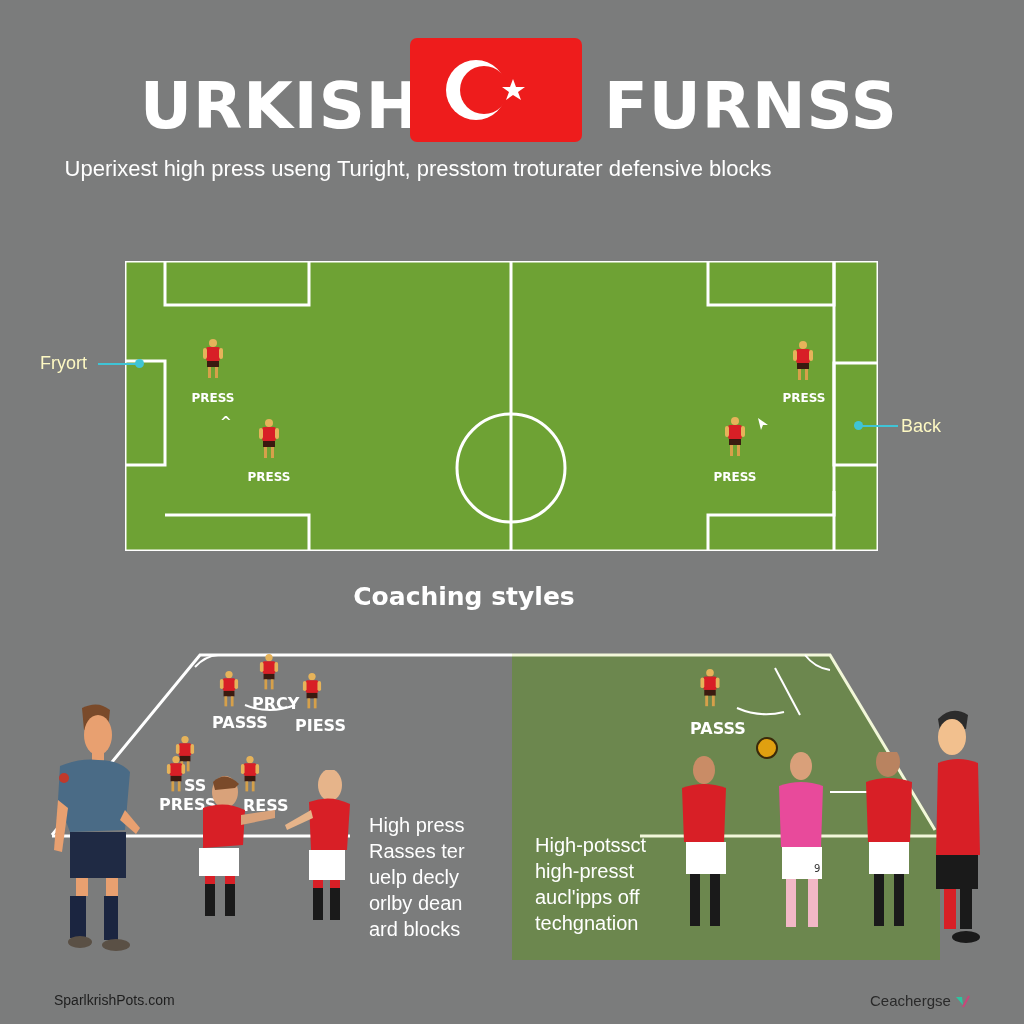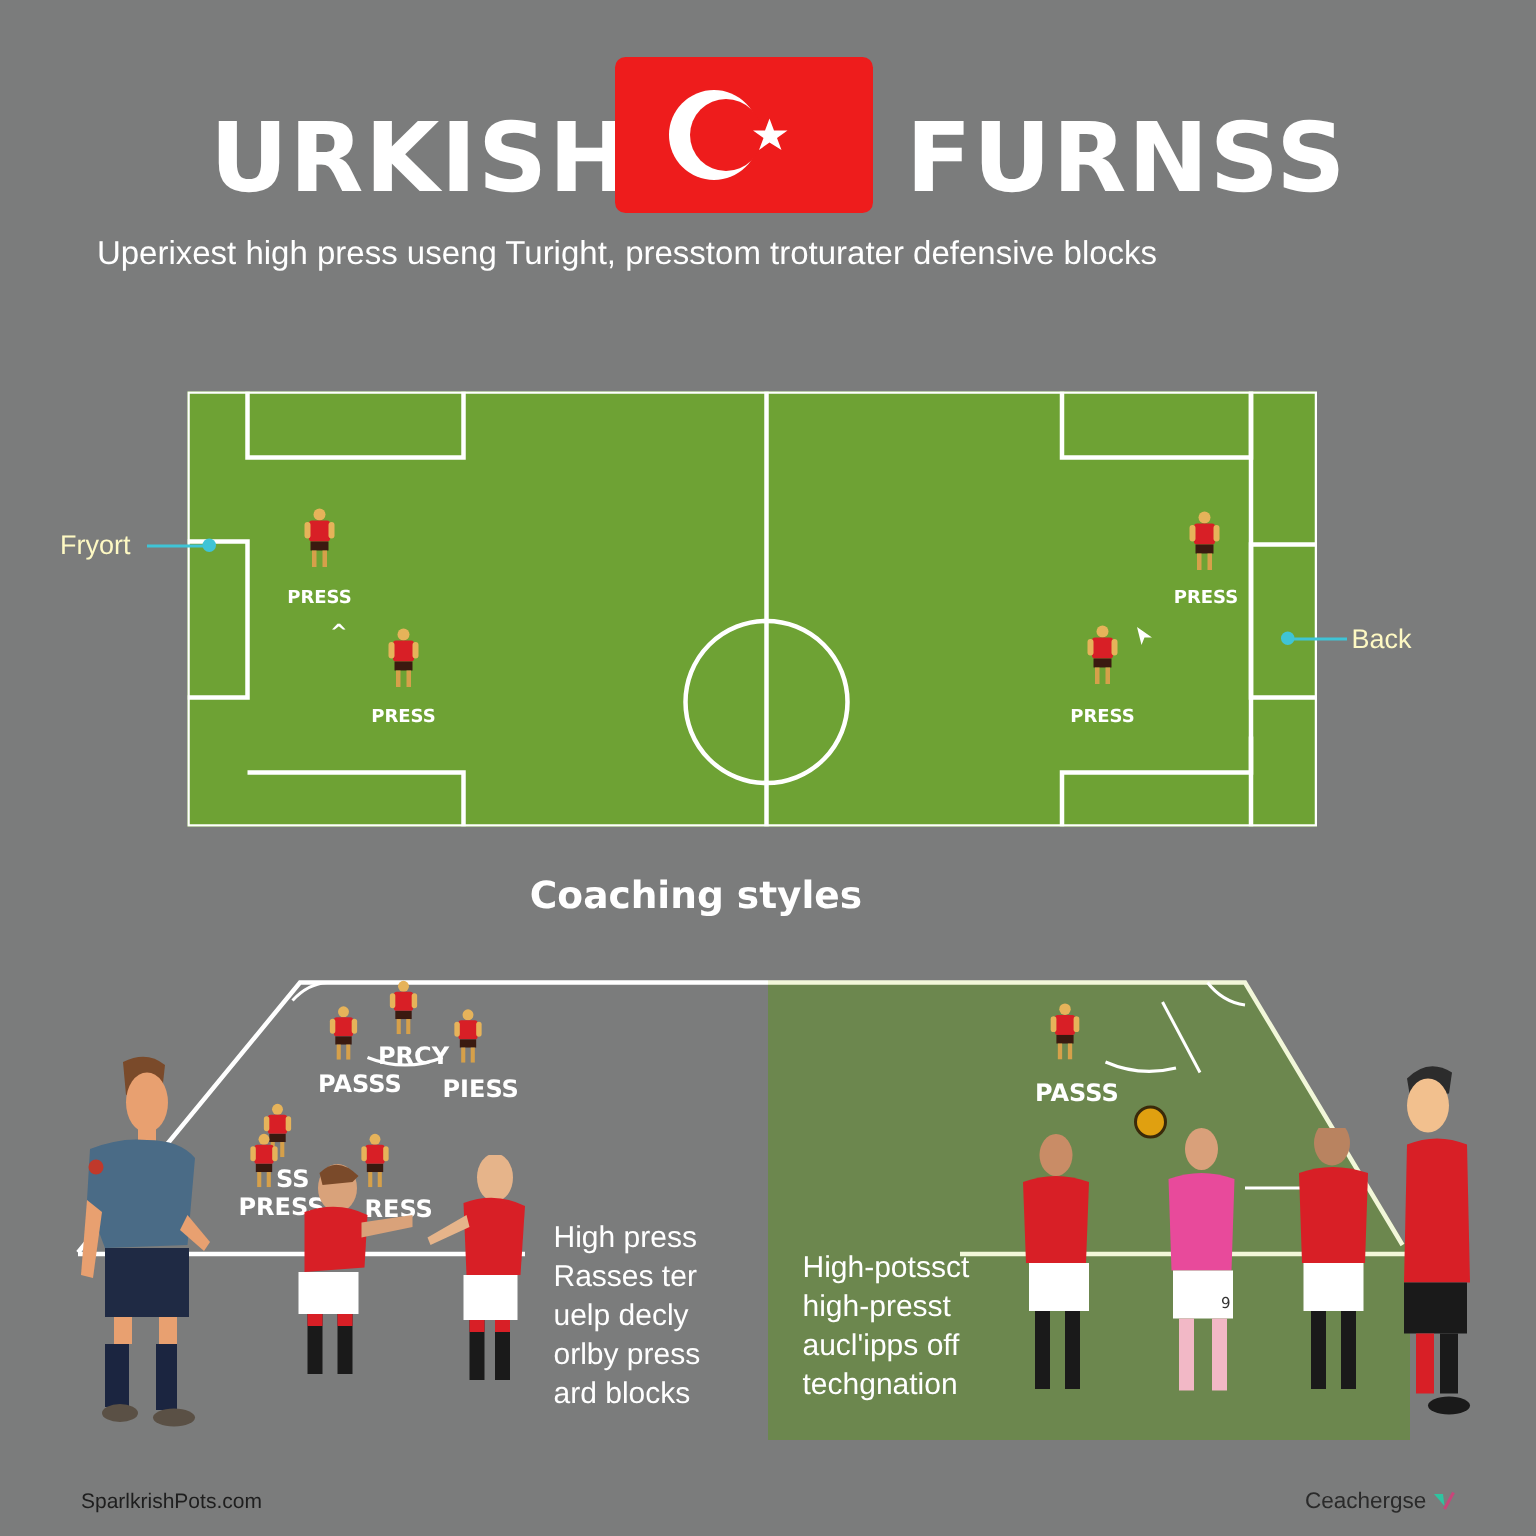--- a/index.html
+++ b/index.html
@@ -268,21 +268,21 @@
   <rect x="138" y="110" width="10" height="40" fill="#1a1a1a"></rect>
   <rect x="155" y="110" width="10" height="40" fill="#1a1a1a"></rect>
   <rect x="138" y="110" width="10" height="8" fill="#d81f26"></rect>
   <rect x="155" y="110" width="10" height="8" fill="#d81f26"></rect>
 </svg>
 
 <div class="caption" style="left:369px; top:768px;margin-top:44px;">
   <div>High press</div>
   <div>Rasses ter</div>
   <div>uelp decly</div>
-  <div>orlby press</div>
+  <div>orlby dean</div>
   <div>ard blocks</div>
 </div>
 
 <svg class="mini-player" style="left:698px; top:668px; width:24px; height:42px;" viewBox="0 0 24 44">
   <circle cx="12" cy="5" r="4" fill="#e6b35a"></circle>
     <rect x="5" y="9" width="14" height="14" rx="2" fill="#d81f26"></rect>
   <rect x="2" y="10" width="4" height="11" rx="2" fill="#e6b35a"></rect>
     <rect x="18" y="10" width="4" height="11" rx="2" fill="#e6b35a"></rect>
   <rect x="6" y="23" width="12" height="6" fill="#3a1a10"></rect>
     <rect x="7" y="29" width="3" height="11" fill="#d6a04a"></rect>

